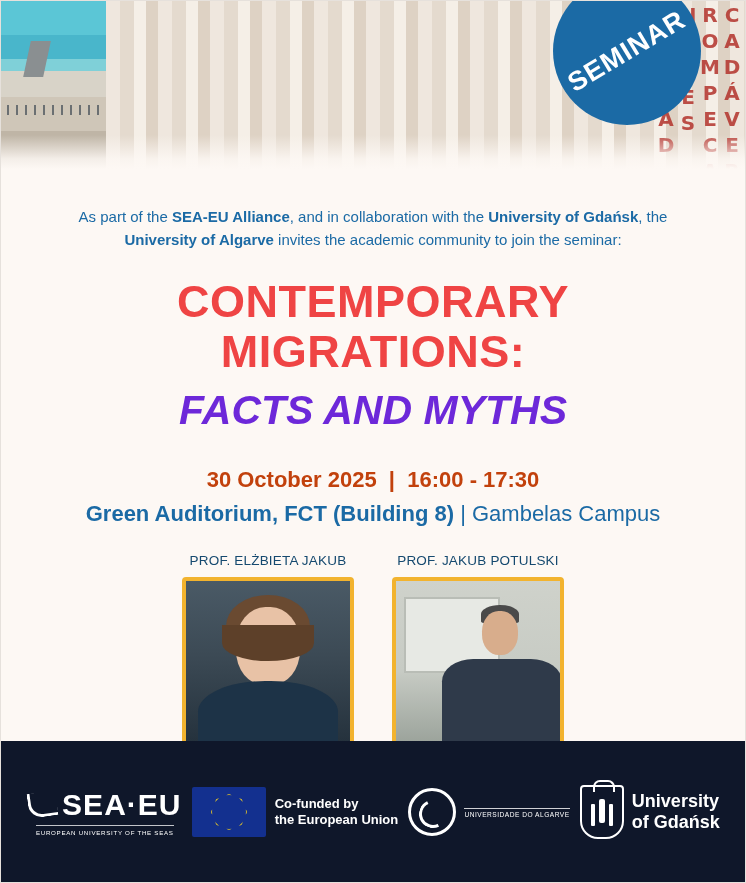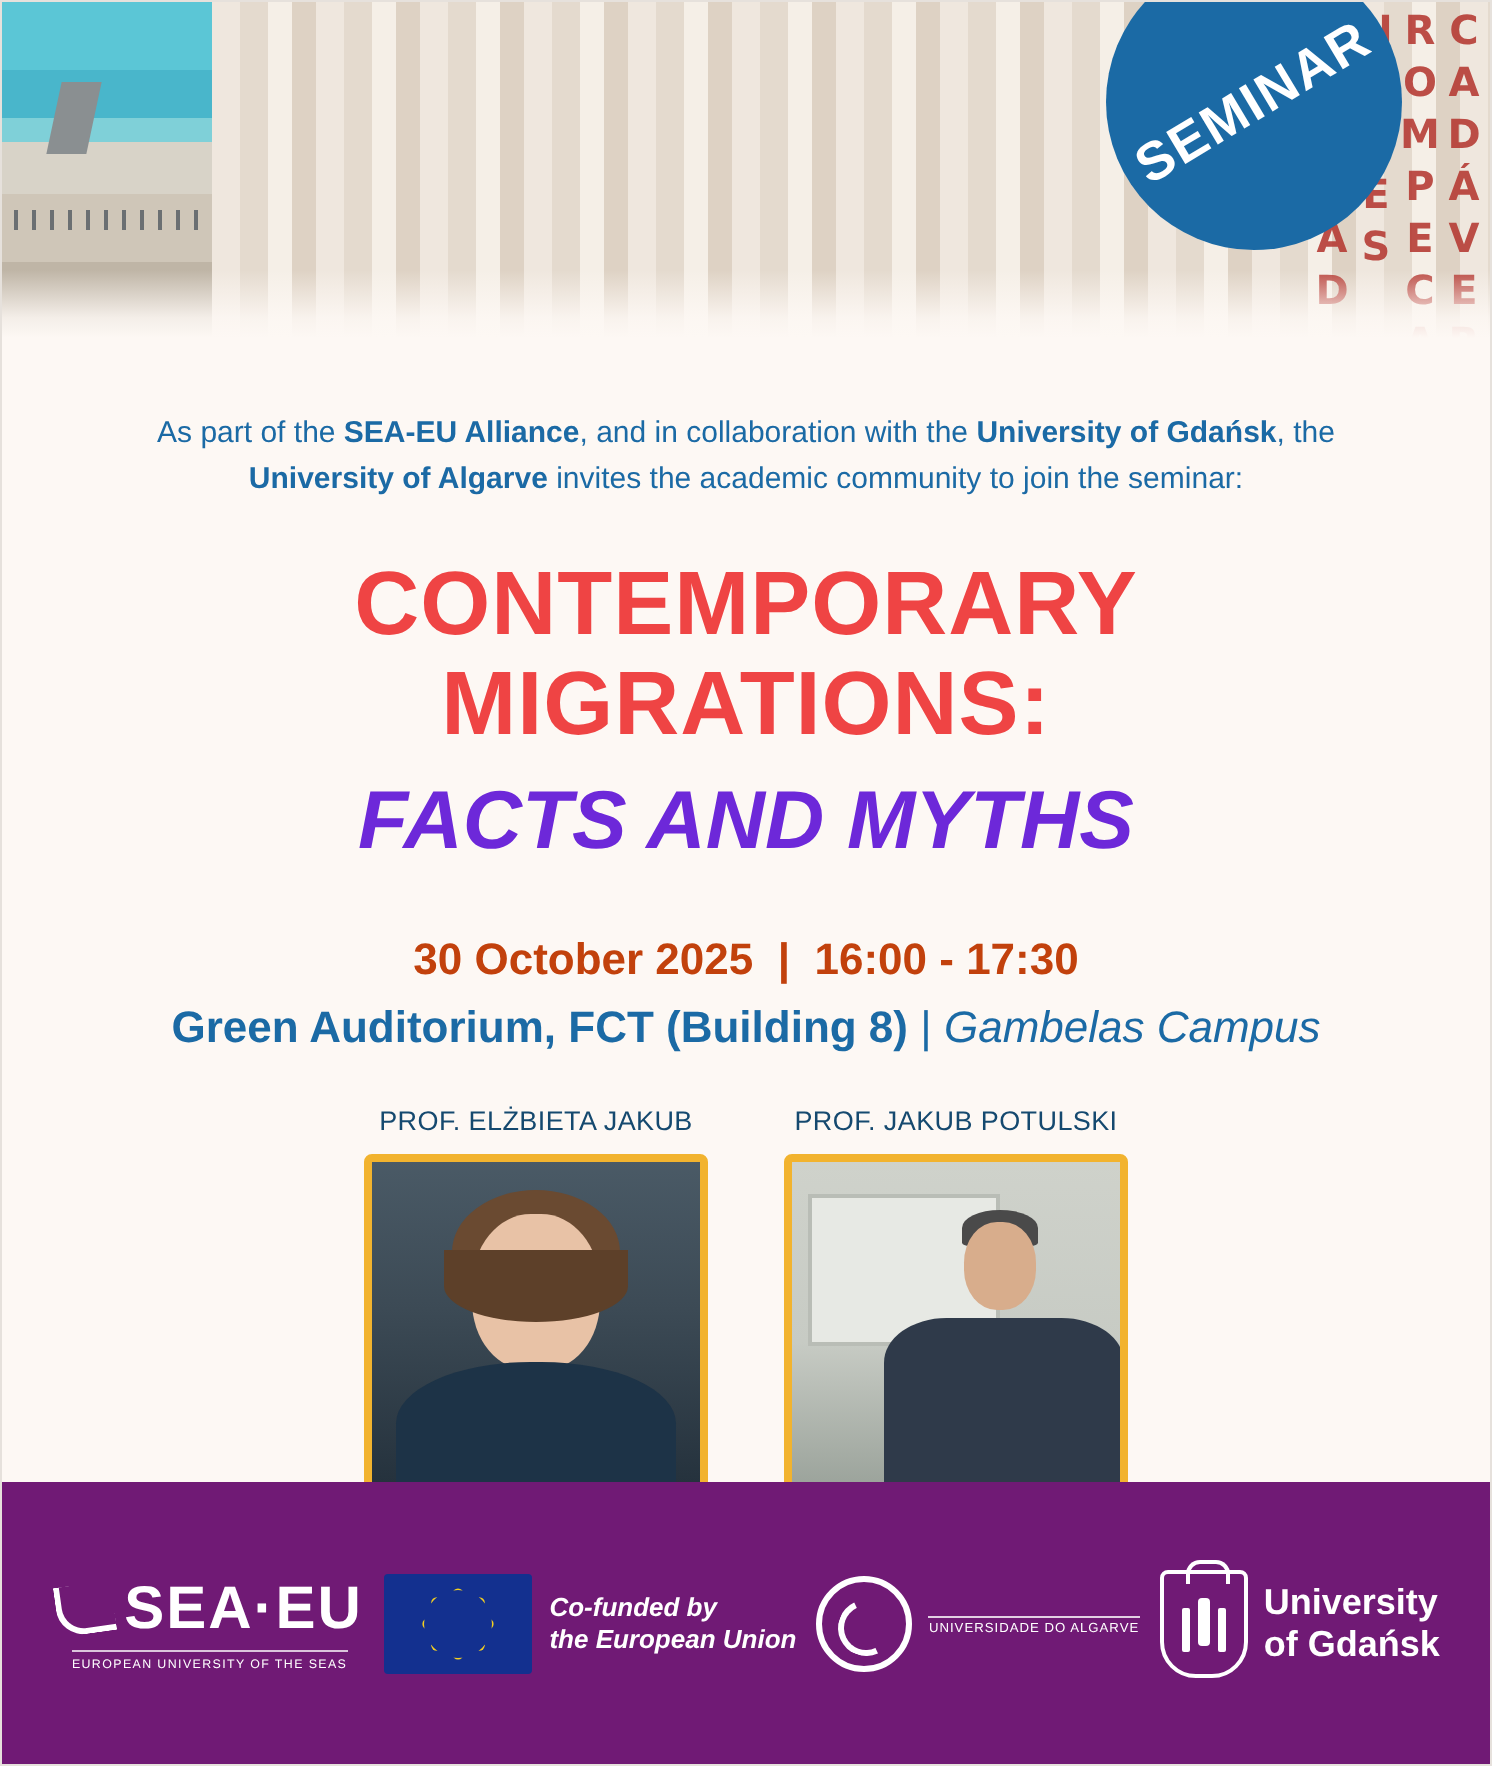--- a/index.html
+++ b/index.html
@@ -162,21 +162,21 @@
     font-weight: bold;
     color: #c2410c;
   }
   .where {
     margin-top: 8px;
     text-align: center;
     font-size: 22px;
     color: #1b6aa5;
   }
   .where .venue { font-weight: bold; }
-  .where .campus { font-style: italic; }
+  .where .campus { }
 
   
   .speakers {
     margin-top: 26px;
     display: flex;
     justify-content: center;
     gap: 38px;
   }
   .speaker {
     width: 172px;
@@ -264,21 +264,21 @@
     border-radius: 26% 26% 0 0;
     background: #2f3a4a;
   }
 
   
   .footer {
     position: absolute;
     left: 0; bottom: 0;
     width: 746px;
     height: 141px;
-    background: #701a75;
+    background: #0f172a;
     display: flex;
     align-items: center;
     justify-content: space-around;
     padding: 0 22px;
     box-sizing: border-box;
   }
   .logo { color: #fff; display: flex; align-items: center; }
 
   
   .logo-seaeu { flex-direction: column; align-items: center; }
@@ -299,21 +299,21 @@
   }
   .logo-seaeu .tag {
     font-size: 6.2px;
     letter-spacing: .7px;
     margin-top: 3px;
     border-top: 1px solid rgba(255,255,255,.75);
     padding-top: 3px;
   }
 
   
-  .logo-eu { gap: 9px; font-style: italic; }
+  .logo-eu { gap: 9px; }
   .logo-eu .flag {
     width: 74px; height: 50px;
     background: #13308f;
     position: relative;
     border-radius: 2px;
   }
   .logo-eu .stars {
     position: absolute;
     left: 50%; top: 50%;
     width: 34px; height: 34px;

